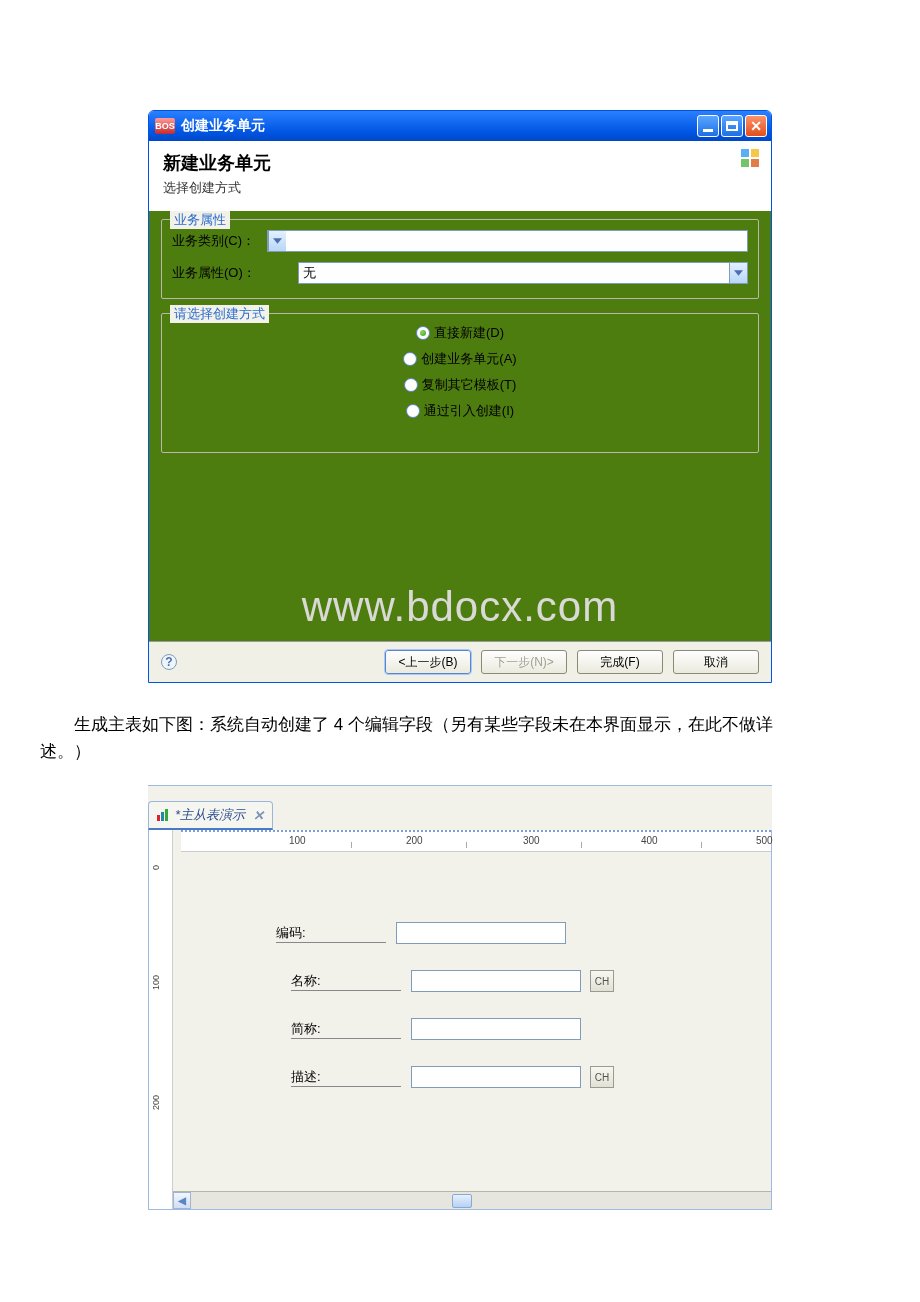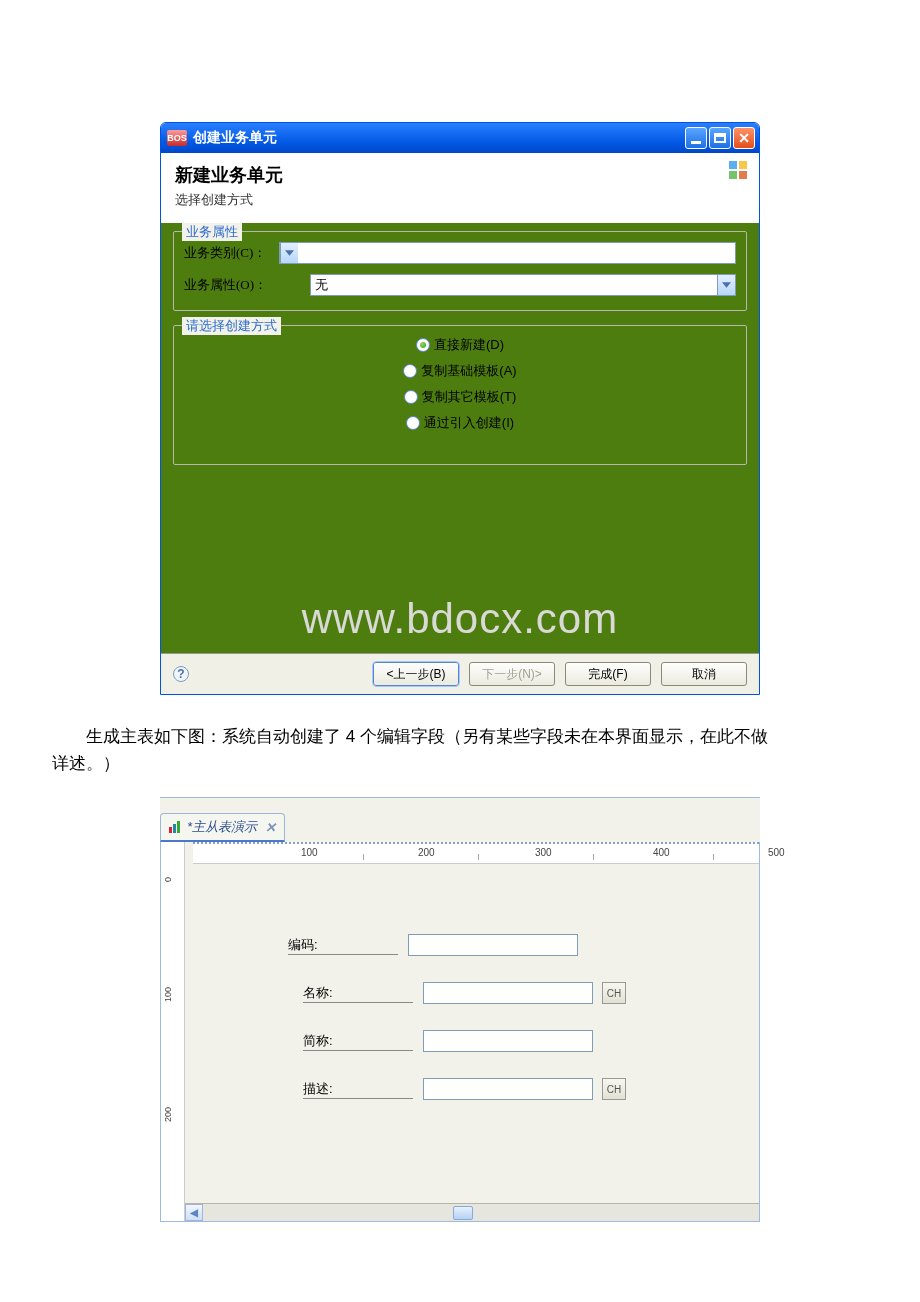--- a/index.html
+++ b/index.html
@@ -4,21 +4,21 @@
 <style>
   * { box-sizing: border-box; }
   body {
     margin: 0;
     padding: 0;
     background: #ffffff;
     font-family: "Microsoft YaHei", SimSun, Arial, sans-serif;
     font-size: 13px;
     width: 920px;
   }
-  .page-wrap { padding: 12px; }
+  .page-wrap { padding: 0; }
 
   
   .dialog {
     margin: 110px 148px 0 148px;
     border: 1px solid #0054e3;
     border-radius: 6px 6px 0 0;
     overflow: hidden;
     background: #f3f2ea;
   }
   .titlebar {
@@ -130,21 +130,20 @@
   }
   .form-row {
     display: flex;
     align-items: center;
     margin-bottom: 10px;
   }
   .form-row:last-child { margin-bottom: 0; gap: 31px; }
   .form-label {
     width: 95px;
     color: #000;
-    font-family: Liberation Serif, serif;
   }
   .form-control {
     flex: 1;
     display: flex;
     align-items: center;
     border: 1px solid #7f9db9;
     background: #fefefe;
     height: 22px;
   }
   .form-control .value {
@@ -463,21 +462,21 @@
 
       <div class="fieldset" style="min-height:140px;">
         <div class="fieldset-legend">请选择创建方式</div>
 
         <div class="radio-row">
           <div class="radio selected"></div>
           <span>直接新建(D)</span>
         </div>
         <div class="radio-row">
           <div class="radio"></div>
-          <span>复制基础模板(A)</span>
+          <span>创建业务单元(A)</span>
         </div>
         <div class="radio-row">
           <div class="radio"></div>
           <span>复制其它模板(T)</span>
         </div>
         <div class="radio-row">
           <div class="radio"></div>
           <span>通过引入创建(I)</span>
         </div>
       </div>

